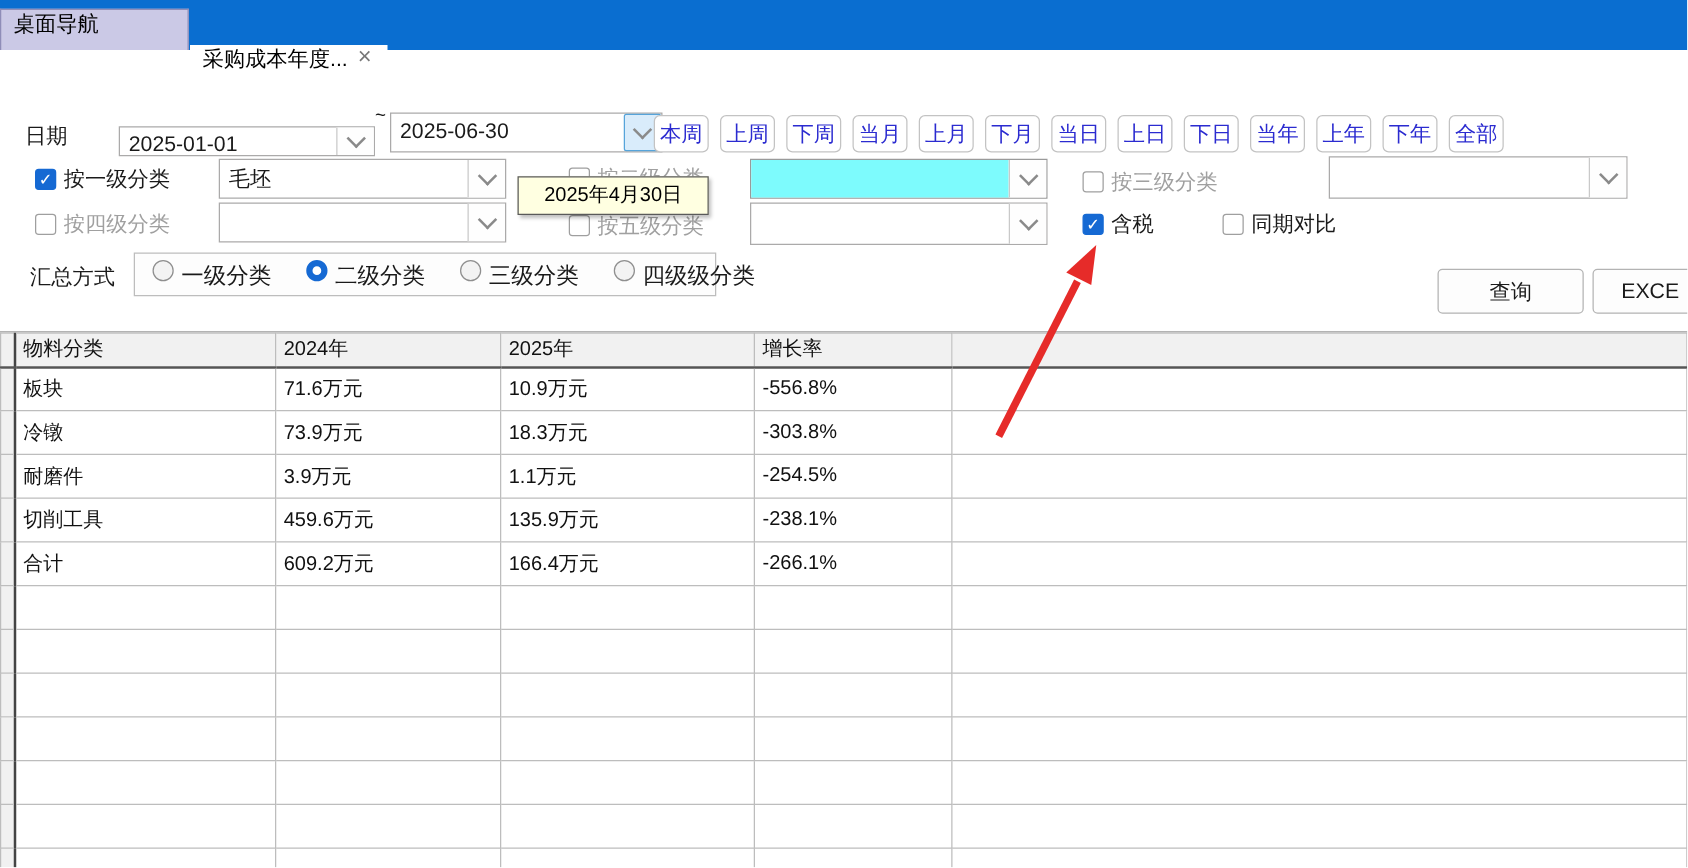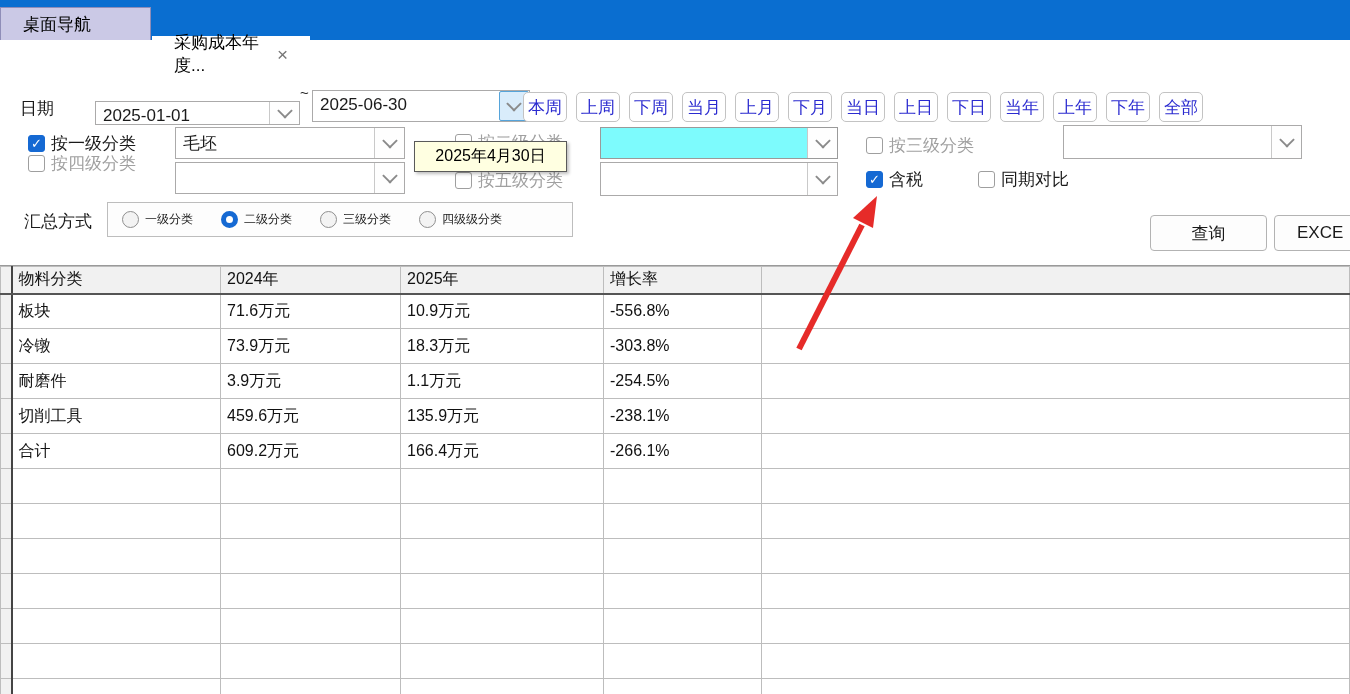--- a/index.html
+++ b/index.html
@@ -5,21 +5,21 @@
   * { margin:0; padding:0; box-sizing:border-box; }
   html,body { width:1350px; height:694px; overflow:hidden; }
   body {
     font-family:"Liberation Sans","DejaVu Sans",sans-serif;
     background:#fff; color:#1a1a1a; position:relative;
   }
   #stage { position:absolute; inset:0; width:1350px; height:694px; overflow:hidden; background:#fff; }
 
   
   .tabbar { position:absolute; left:0; top:0; width:1350px; height:40px; background:#0a6ed0; }
-  .tab { position:absolute; display:flex; align-items:center; font-size:17px; padding:0 22px; }
+  .tab { position:absolute; display:flex; font-size:17px; padding:0 10px; }
   .tab.inactive { left:0; top:7px; width:151px; height:33px; background:#cbc9e6; border:1px solid #8f8db8; border-bottom:none; color:#000; }
   .tab.active { left:152px; top:4px; width:158px; height:36px; background:#ffffff; color:#000; gap:8px;margin-top:32px; }
   .tab .close { color:#777; font-size:19px; line-height:1; cursor:pointer; }
 
   
   .lbl { position:absolute; font-size:17px; white-space:nowrap; }
 
   .combo { position:absolute; background:#fff; border:1px solid #abaaaa; display:flex; }
   .combo .val { flex:1; font-size:17px; padding:4px 6px 0 7px; white-space:nowrap; overflow:hidden; }
   .combo .btn { width:30px; border-left:1px solid #c9c9c9; background:#fefefe; position:relative; }
@@ -43,21 +43,21 @@
   .check .box { width:17px; height:17px; border:1px solid #9f9f9f; border-radius:3px; background:#fff;
     display:flex; align-items:center; justify-content:center; flex:0 0 auto; }
   .check.checked .box { background:#1569d3; border-color:#1569d3; }
   .check .box .mk { display:none; color:#fff; font-size:13px; line-height:1; font-weight:bold; }
   .check.checked .box .mk { display:block; }
   .check .clab { font-size:17px; white-space:nowrap; }
   .check.gray .clab { color:#a0a0a0; }
 
   .groupbox { position:absolute; left:107px; top:202px; width:466px; height:35px;
     border:1px solid #bdbdbd; background:#fdfdfd; display:flex; align-items:center; padding:0 14px; gap:28px; }
-  .radio { display:flex; align-items:center; gap:6px; font-size:12px; cursor:pointer; white-space:nowrap; }
+  .radio { display:flex; gap:6px; font-size:18px; cursor:pointer; white-space:nowrap; }
   .radio .dot { width:17px; height:17px; border-radius:50%; border:1px solid #8f8f8f; background:#f3f3f3; flex:0 0 auto; }
   .radio.sel .dot { border:5px solid #1569d3; background:#fff; }
 
   .pushbtn { position:absolute; height:36px; background:#fdfdfd; border:1px solid #b3b3b3; border-radius:4px;
     font-size:17px; display:flex; align-items:center; justify-content:center; cursor:pointer; }
 
   .tooltip { position:absolute; left:414px; top:141px; width:153px; height:31px; z-index:30;
     background:#ffffe1; border:1px solid #5a5a5a; box-shadow:2px 2px 3px rgba(0,0,0,.25);
     display:flex; align-items:center; justify-content:center; font-size:16px; color:#000; }
 
@@ -140,21 +140,21 @@
   </div>
   <div class="check gray" style="left:866px; top:134px;">
     <span class="box"></span>
     <span class="clab">按三级分类</span>
   </div>
   <div class="combo" style="left:1063px; top:125px; width:239px; height:34px;">
     <div class="val"></div>
     <div class="btn"></div>
   </div>
 
-  <div class="check gray" style="left:28px; top:152px;">
+  <div class="check gray" style="left:28px; top:168px;">
     <span class="box"></span>
     <span class="clab">按四级分类</span>
   </div>
   <div class="combo" style="left:175px; top:162px; width:230px; height:32px;">
     <div class="val"></div>
     <div class="btn"></div>
   </div>
   <div class="check gray" style="left:455px; top:169px; z-index:5;">
     <span class="box"></span>
     <span class="clab">按五级分类</span>

